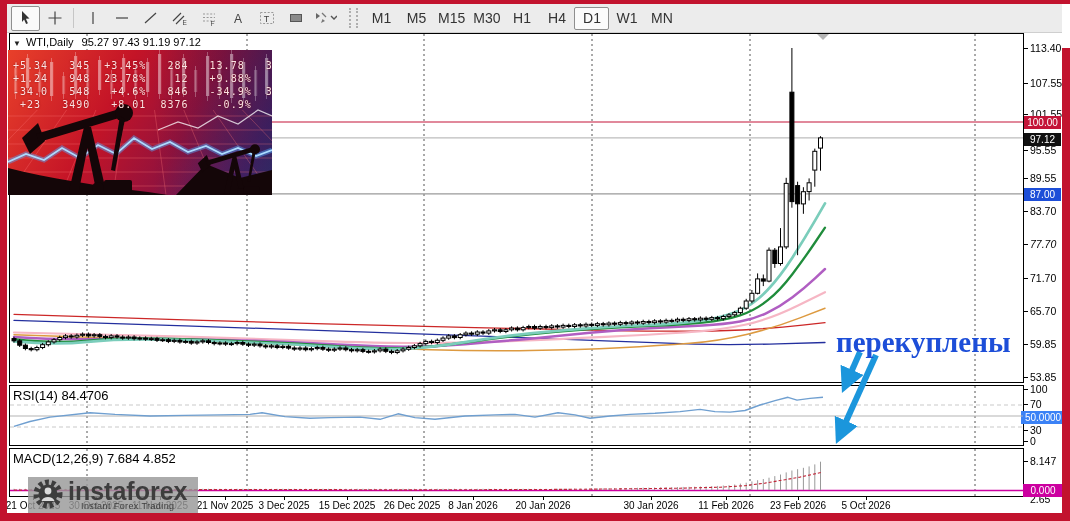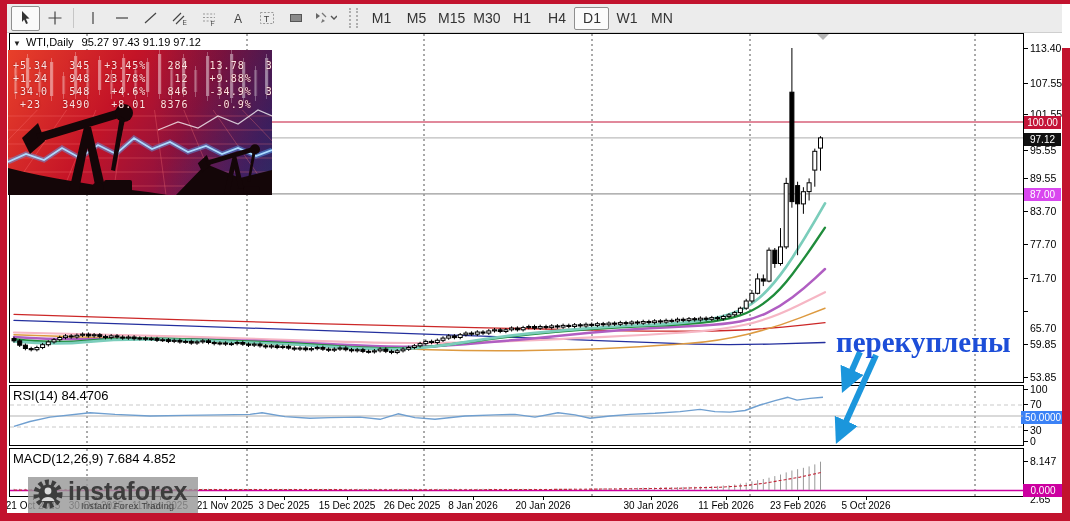--- a/index.html
+++ b/index.html
@@ -182,43 +182,43 @@
       <div class="ax" style="top: 77px;">107.55</div>
       <div class="tick" style="top: 114px;"></div>
       <div class="ax" style="top: 108px;">101.55</div>
       <div class="tick" style="top: 150px;"></div>
       <div class="ax" style="top: 144px;">95.55</div>
       <div class="tick" style="top: 178px;"></div>
       <div class="ax" style="top: 172px;">89.55</div>
       <div class="tick" style="top: 211px;"></div>
       <div class="ax" style="top: 205px;">83.70</div>
       <div class="tick" style="top: 244px;"></div>
-      <div class="ax" style="top: 238px;">77.70</div>
+      <div class="ax" style="top: 238px; font-style: italic;">77.70</div>
       <div class="tick" style="top: 278px;"></div>
       <div class="ax" style="top: 272px;">71.70</div>
       <div class="tick" style="top: 311px;"></div>
-      <div class="ax" style="top: 322px;">65.70</div>
+      <div class="ax" style="top: 305px;">65.70</div>
       <div class="tick" style="top: 344px;"></div>
       <div class="ax" style="top: 338px;">59.85</div>
       <div class="tick" style="top: 377px;"></div>
       <div class="ax" style="top: 371px;">53.85</div>
       <div class="tick" style="top: 389px;"></div>
       <div class="ax" style="top: 383px;">100</div>
       <div class="tick" style="top: 404px;"></div>
       <div class="ax" style="top: 398px;">70</div>
       <div class="tick" style="top: 430px;"></div>
       <div class="ax" style="top: 424px;">30</div>
       <div class="tick" style="top: 441px;"></div>
       <div class="ax" style="top: 435px;">0</div>
       <div class="tick" style="top: 461px;"></div>
       <div class="ax" style="top: 455px;">8.147</div>
       <div class="ax" style="top: 493px; z-index: 3;">2.65</div>
       <div class="badge" style="top: 115.5px; background: rgb(196, 20, 56);">100.00</div>
       <div class="badge" style="top: 132.5px; background: rgb(17, 17, 17);">97.12</div>
-      <div class="badge" style="top: 187.5px; background: #d946ef;">87.00</div>
+      <div class="badge" style="top: 187.5px; background: #1d4ed8;">87.00</div>
       <div class="badge" style="top: 410.5px; left: 1021px; width: 44px; background: #3b82f6;">50.0000</div>
       <div class="badge" style="top: 483.5px; left: 1023px; width: 40px; background: rgb(204, 0, 160);">0.000</div>
       <div class="dlabel" style="left: -9px;">21 Oct 2025</div>
       <div class="dtick" style="left: 33px;"></div>
       <div class="dlabel" style="left: 54px;">30 Oct 2025</div>
       <div class="dtick" style="left: 96px;"></div>
       <div class="dlabel" style="left: 118px;">11 Nov 2025</div>
       <div class="dtick" style="left: 160px;"></div>
       <div class="dlabel" style="left: 183px;">21 Nov 2025</div>
       <div class="dtick" style="left: 225px;"></div>

